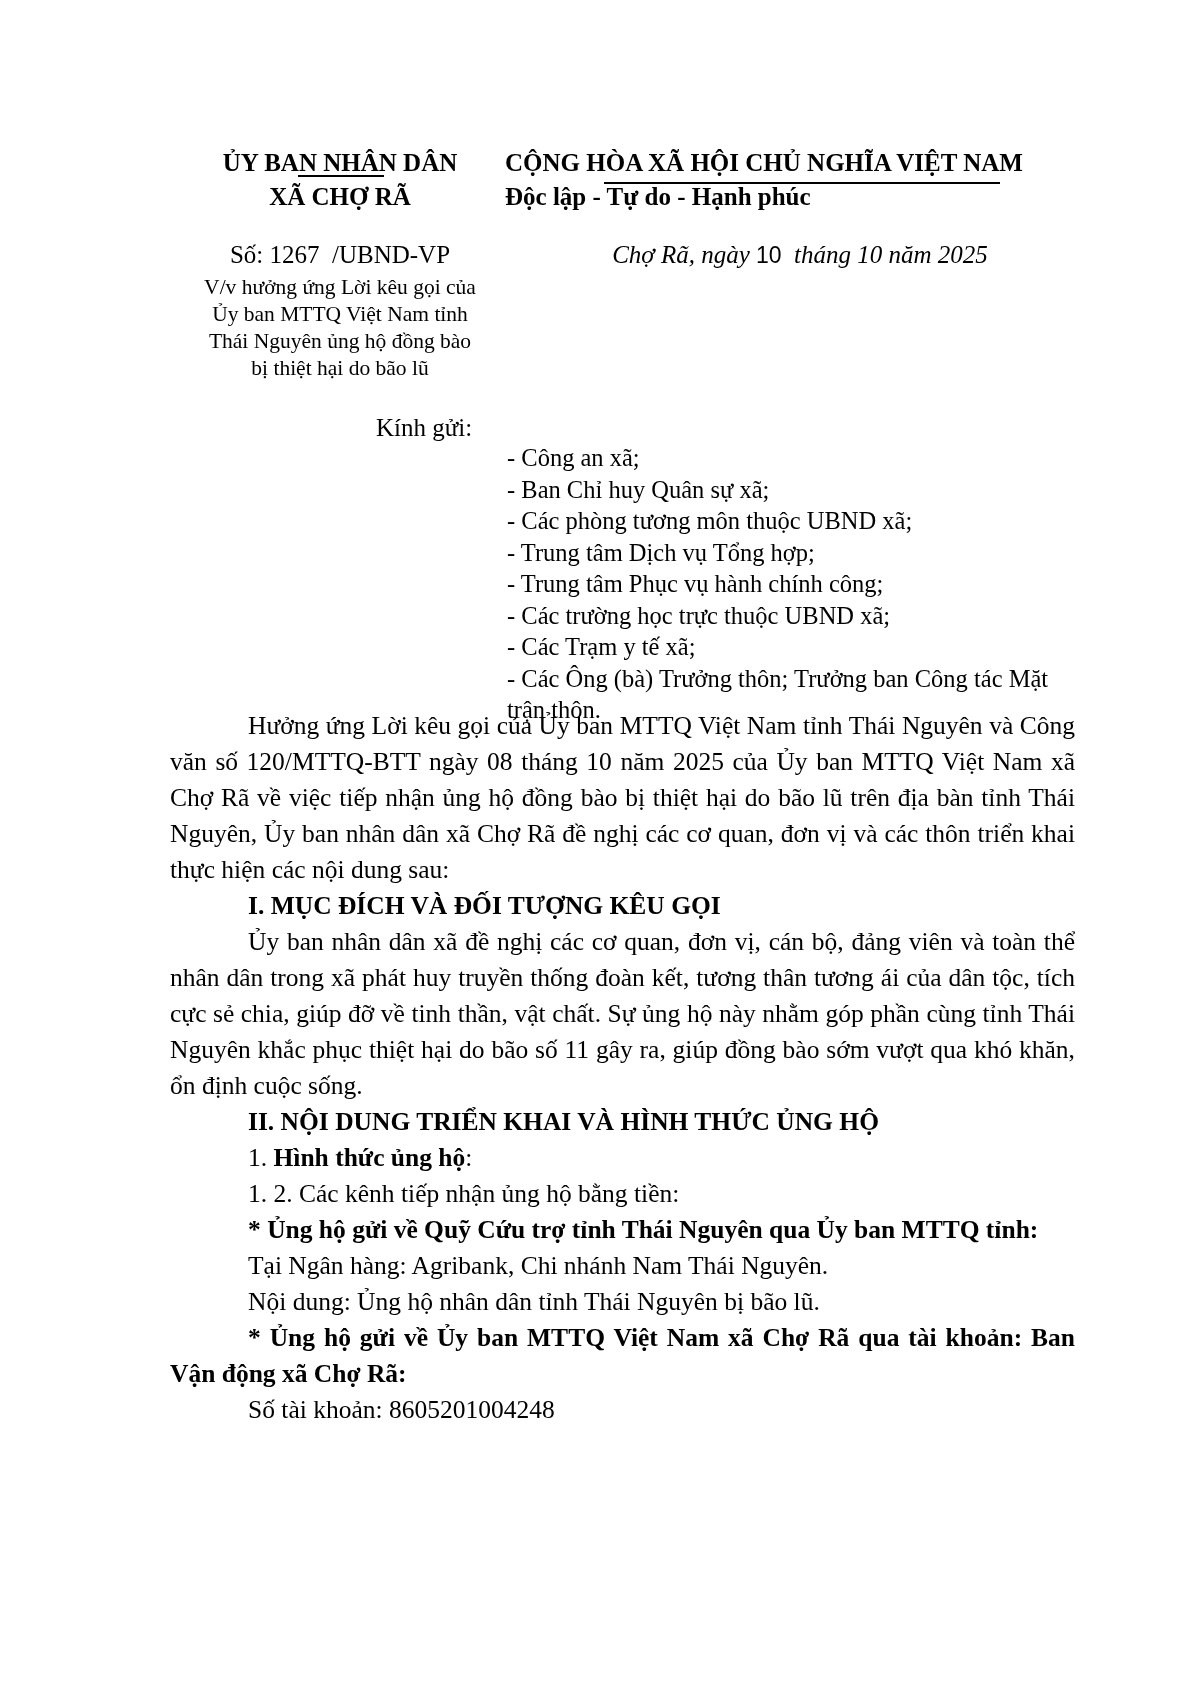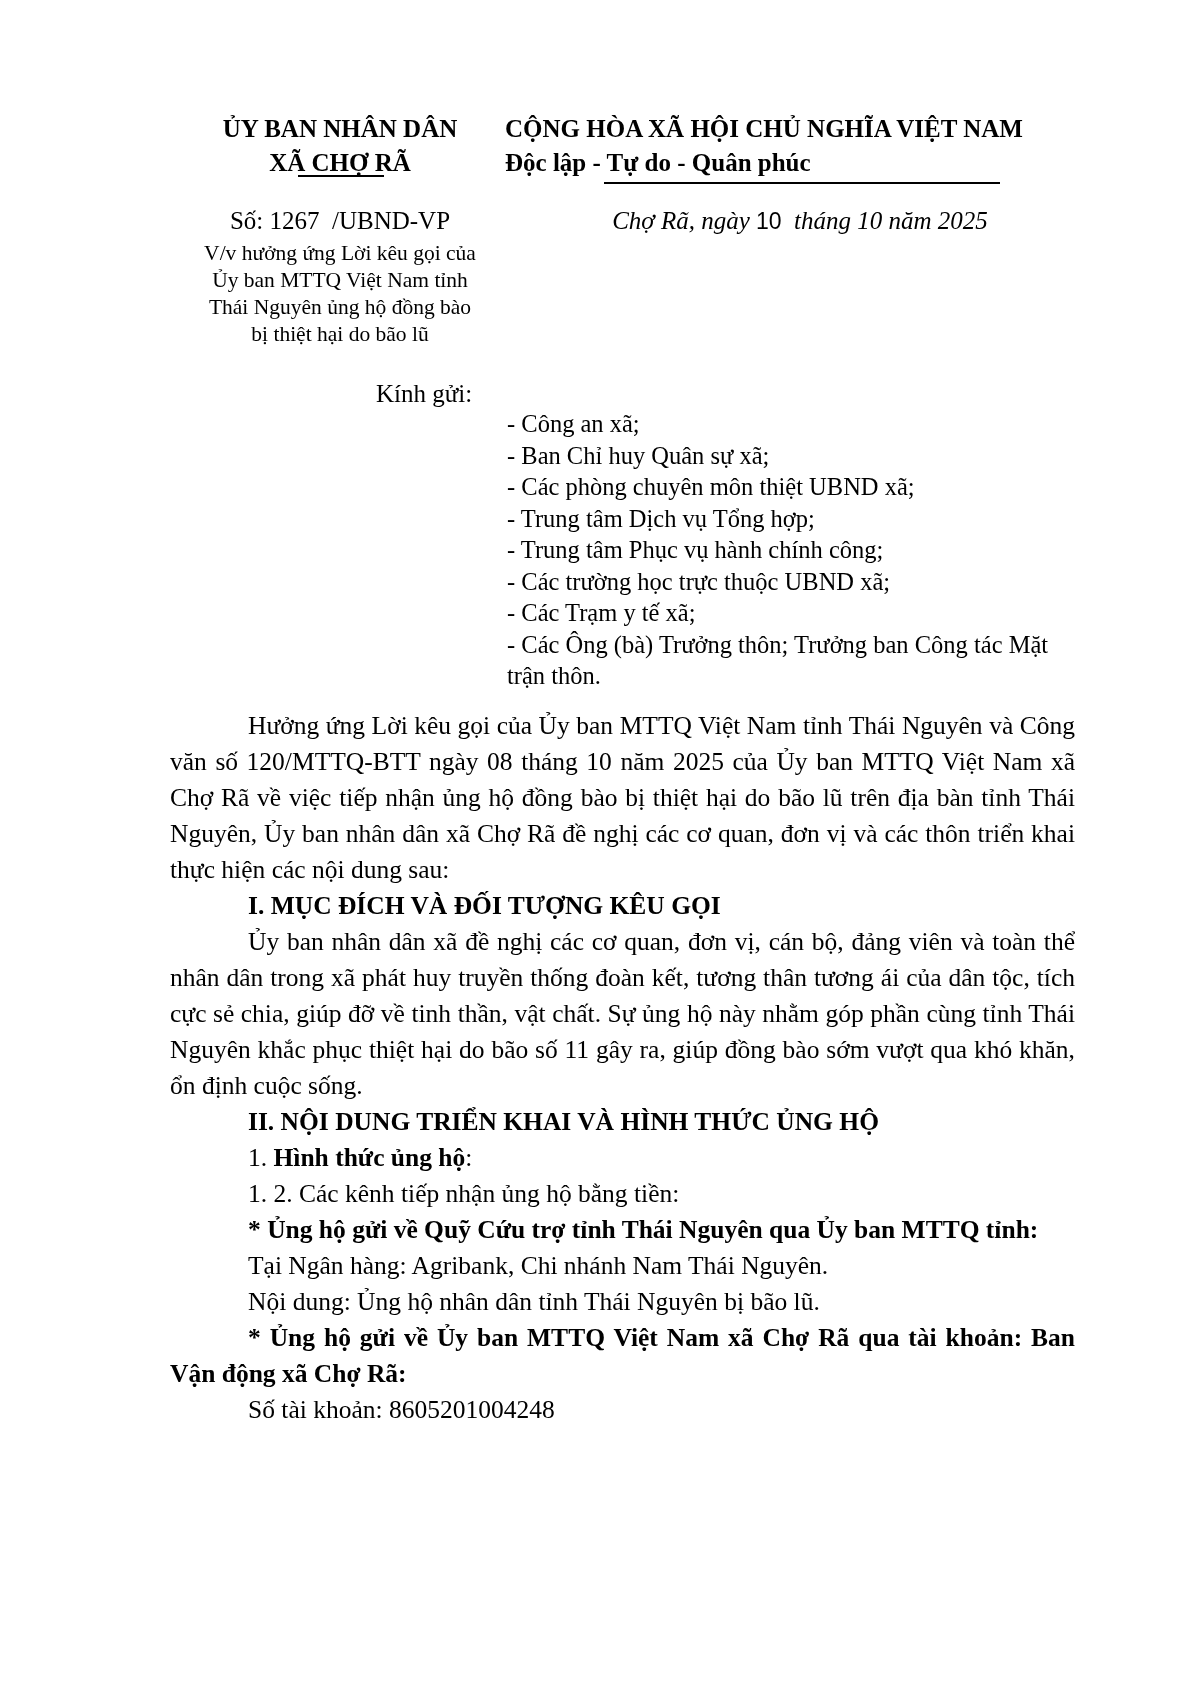--- a/index.html
+++ b/index.html
@@ -2,21 +2,21 @@
 <html><head>
 <meta charset="utf-8">
 <style>
   html, body { margin: 0; padding: 0; background: #ffffff; }
   body {
     width: 1190px; height: 1684px; position: relative; overflow: hidden;
     font-family: "Liberation Serif", "DejaVu Serif", serif;
     color: #000000;
   }
   .page { position: absolute; left: 0; top: 0; width: 1190px; height: 1684px; }
-  .abs { position: absolute; white-space: nowrap; }
+  .abs { position: absolute; white-space: nowrap; margin-top: 34px; }
 
   
   .org-block { left: 170px; top: 112px; width: 340px; text-align: center; font-weight: bold; font-size: 25px; line-height: 34px; }
   .org-underline { position: absolute; left: 298px; top: 175px; width: 86px; height: 2px; background: #000; }
   .nation-block { left: 505px; top: 112px; width: 590px; font-weight: bold; font-size: 25px; line-height: 34px; }
   .motto-underline { position: absolute; left: 604px; top: 182px; width: 396px; height: 2px; background: #000; }
 
   .docno { left: 170px; top: 207px; width: 340px; text-align: center; font-size: 25px; }
   .subject { left: 170px; top: 240px; width: 340px; text-align: center; font-size: 21.5px; line-height: 27px; white-space: normal; }
   .dateline { left: 505px; top: 207px; width: 590px; text-align: center; font-style: italic; font-size: 25px; }
@@ -37,21 +37,21 @@
 <div class="page">
 
   <div class="abs org-block">
     <div>ỦY BAN NHÂN DÂN</div>
     <div>XÃ CHỢ RÃ</div>
   </div>
   <div class="org-underline"></div>
 
   <div class="abs nation-block">
     <div>CỘNG HÒA XÃ HỘI CHỦ NGHĨA VIỆT NAM</div>
-    <div>Độc lập - Tự do - Quân phúc</div>
+    <div>Độc lập - Tự do - Hạnh phúc</div>
   </div>
   <div class="motto-underline"></div>
 
   <div class="abs docno">
     <span>Số: </span><span>1267</span><span style="white-space:pre">  /UBND-VP</span>
   </div>
 
   <div class="abs subject">
     <div>V/v hưởng ứng Lời kêu gọi của</div>
     <div>Ủy ban MTTQ Việt Nam tỉnh</div>
@@ -60,21 +60,21 @@
   </div>
 
   <div class="abs dateline">
     <span>Chợ Rã, ngày </span><span class="num">10</span><span style="white-space:pre">  tháng 10 năm 2025</span>
   </div>
 
   <div class="abs kinh-gui">Kính gửi:</div>
   <div class="abs recipients">
     <div>- Công an xã;</div>
     <div>- Ban Chỉ huy Quân sự xã;</div>
-    <div>- Các phòng chuyên môn thiệt UBND xã;</div>
+    <div>- Các phòng tương môn thuộc UBND xã;</div>
     <div>- Trung tâm Dịch vụ Tổng hợp;</div>
     <div>- Trung tâm Phục vụ hành chính công;</div>
     <div>- Các trường học trực thuộc UBND xã;</div>
     <div>- Các Trạm y tế xã;</div>
     <div>- Các Ông (bà) Trưởng thôn; Trưởng ban Công tác Mặt</div>
     <div>trận thôn.</div>
   </div>
 
   <div class="body">
     <p class="indent">Hưởng ứng Lời kêu gọi của Ủy ban MTTQ Việt Nam tỉnh Thái Nguyên và Công văn số 120/MTTQ-BTT ngày 08 tháng 10 năm 2025 của Ủy ban MTTQ Việt Nam xã Chợ Rã về việc tiếp nhận ủng hộ đồng bào bị thiệt hại do bão lũ trên địa bàn tỉnh Thái Nguyên, Ủy ban nhân dân xã Chợ Rã đề nghị các cơ quan, đơn vị và các thôn triển khai thực hiện các nội dung sau:</p>

